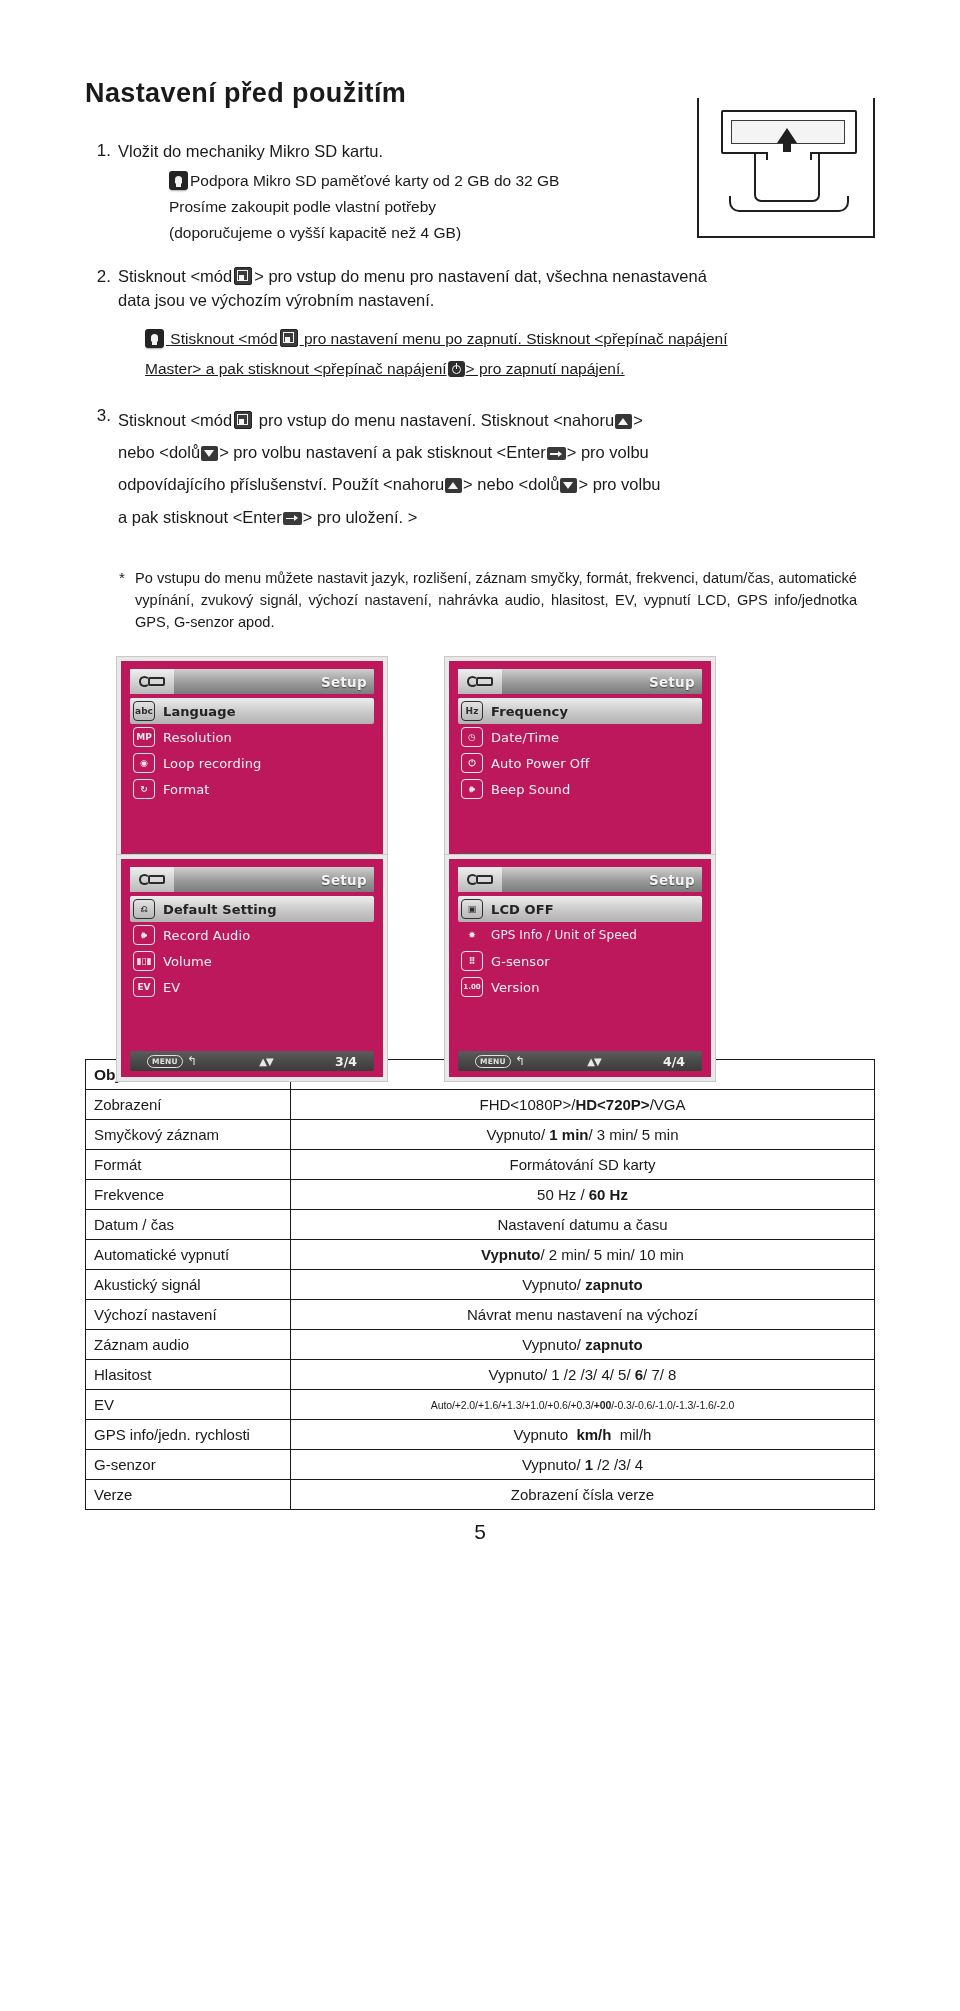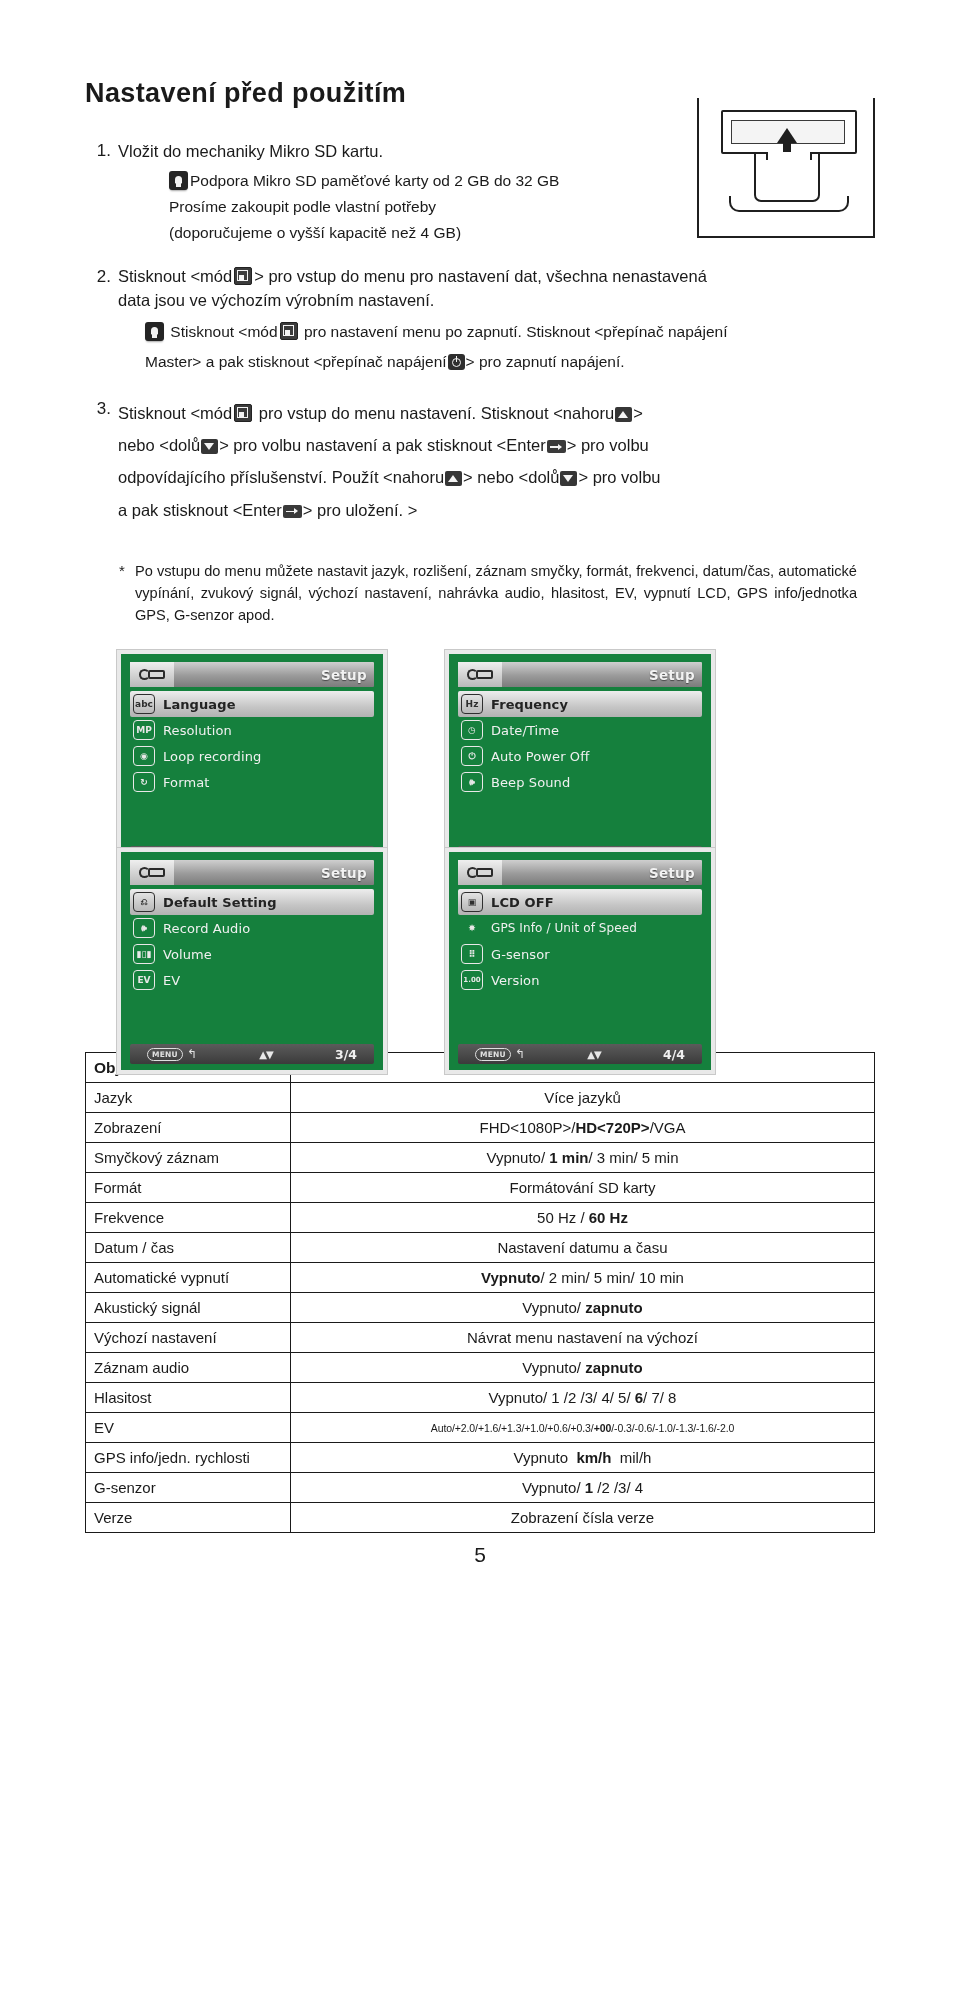--- a/index.html
+++ b/index.html
@@ -58,21 +58,22 @@
   .sub-note {
     font-size: 15.5px;
     line-height: 1.7;
     margin-left: 84px;
     margin-top: 2px;
   }
   .sub-note-2 {
     font-size: 15.5px;
     line-height: 1.95;
     margin-left: 60px;
-    margin-top: 4px;
+    margin-top: 11px;
+    text-decoration: underline;
   }
 
   
   .ic {
     display: inline-block;
     vertical-align: -3px;
     position: relative;
   }
   
   .ic-bulb {
@@ -293,21 +294,21 @@
   
   .screens {
     margin-top: 24px;
     position: relative;
     height: 380px;
   }
   .lcd {
     position: absolute;
     width: 270px;
     height: 226px;
-    background: #15803d;
+    background: #be185d;
     border: 4px solid #e9e9e9;
     box-sizing: border-box;
     padding: 8px 9px 6px 9px;
     font-family: "DejaVu Sans", sans-serif;
     box-shadow: 0 0 0 1px #c9c9c9;
   }
   .lcd.s1 { left: 32px;  top: 0px; }
   .lcd.s2 { left: 360px; top: 0px; }
   .lcd.s3 { left: 32px;  top: 198px; }
   .lcd.s4 { left: 360px; top: 198px; }
@@ -678,24 +679,20 @@
         <col>
       </colgroup>
     <thead>
       <tr>
         <th class="h1">Objekt</th>
         <th class="h2">Příslušenství</th>
       </tr>
     </thead>
     <tbody>
       <tr>
-        <td class="k">Jazyk</td>
-        <td class="v">Více jazyků</td>
-      </tr>
-      <tr>
         <td class="k">Zobrazení</td>
         <td class="v">FHD&lt;1080P&gt;/<b>HD&lt;720P&gt;</b>/VGA</td>
       </tr>
       <tr>
         <td class="k">Smyčkový záznam</td>
         <td class="v">Vypnuto/ <b>1 min</b>/ 3 min/ 5 min</td>
       </tr>
       <tr>
         <td class="k">Formát</td>
         <td class="v">Formátování SD karty</td>

